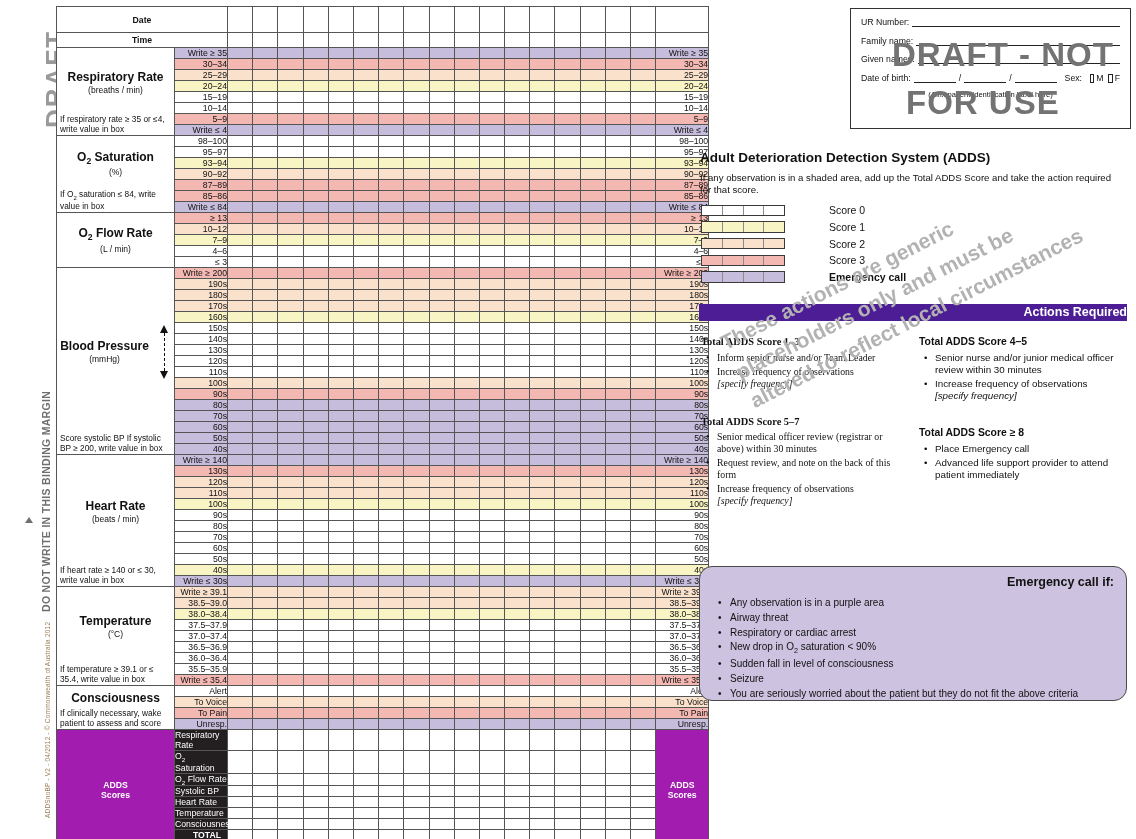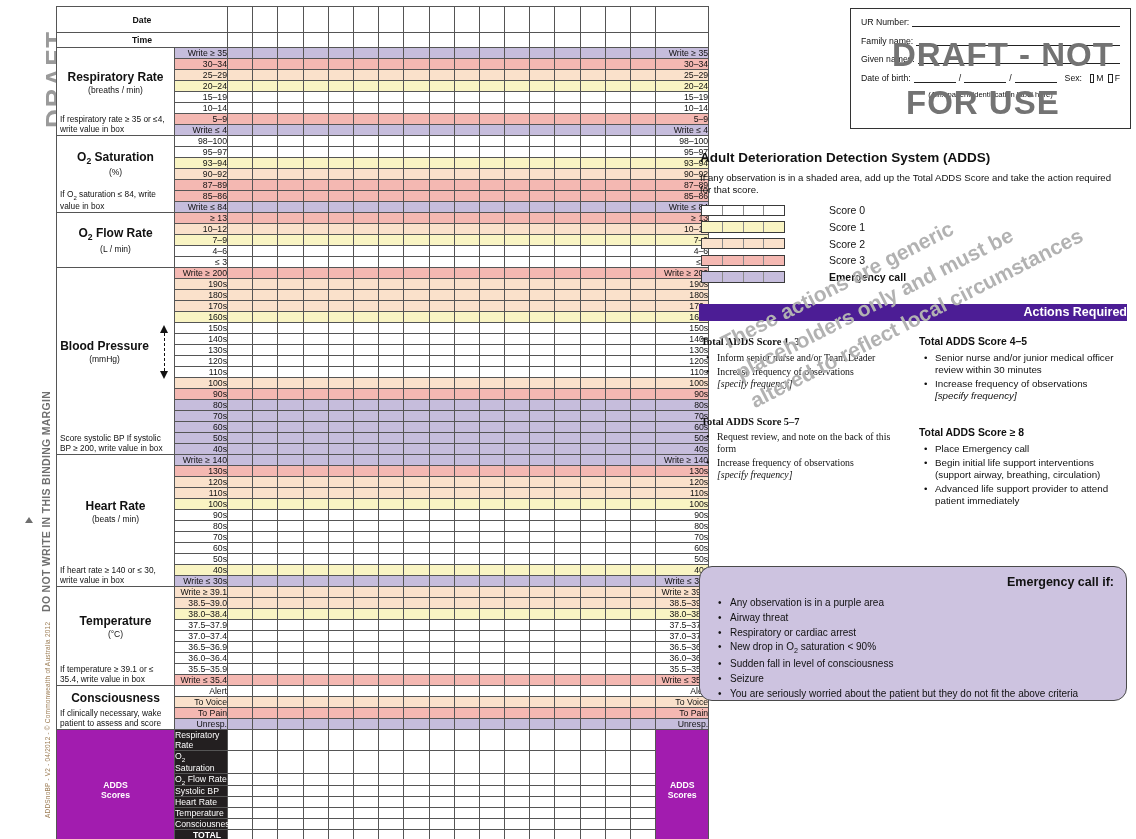--- a/index.html
+++ b/index.html
@@ -1873,34 +1873,34 @@
 
   <div id="actions-bar">Actions Required</div>
   <div class="act-col" id="act-col-1">
       <div class="act-h">Total ADDS Score 1–3</div>
       <ul class="act-list">
         <li>Inform senior nurse and/or Team Leader</li>
         <li>Increase frequency of observations<div class="ital">[specify frequency]</div></li>
       </ul>
       <div class="act-h second">Total ADDS Score 5–7</div>
       <ul class="act-list">
+        <li>Senior medical officer review (registrar or above) within 30 minutes</li>
         <li>Request review, and note on the back of this form</li>
         <li>Increase frequency of observations<div class="ital">[specify frequency]</div></li>
       </ul>
     </div>
   <div class="act-col" id="act-col-2">
       <div class="act-h">Total ADDS Score 4–5</div>
       <ul class="act-list">
         <li>Senior nurse and/or junior medical officer review within 30 minutes</li>
         <li>Increase frequency of observations<div class="ital">[specify frequency]</div></li>
       </ul>
       <div class="act-h second">Total ADDS Score ≥ 8</div>
       <ul class="act-list">
         <li>Place Emergency call</li>
-        <li>Begin initial life support interventions (support airway, breathing, circulation)</li>
         <li>Advanced life support provider to attend patient immediately</li>
       </ul>
     </div>
 
   <div id="emergency-box">
     <div id="emergency-title">Emergency call if:</div>
     <ul class="em-list" id="em-list">
         <li>Any observation is in a purple area</li>
         <li>Airway threat</li>
         <li>Respiratory or cardiac arrest</li>

